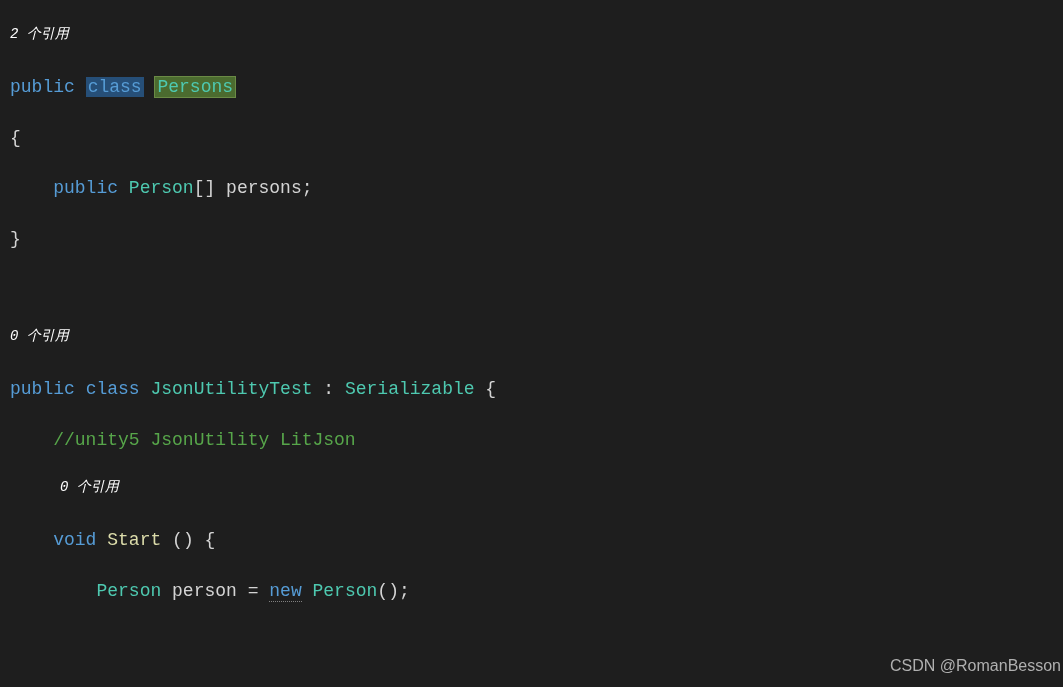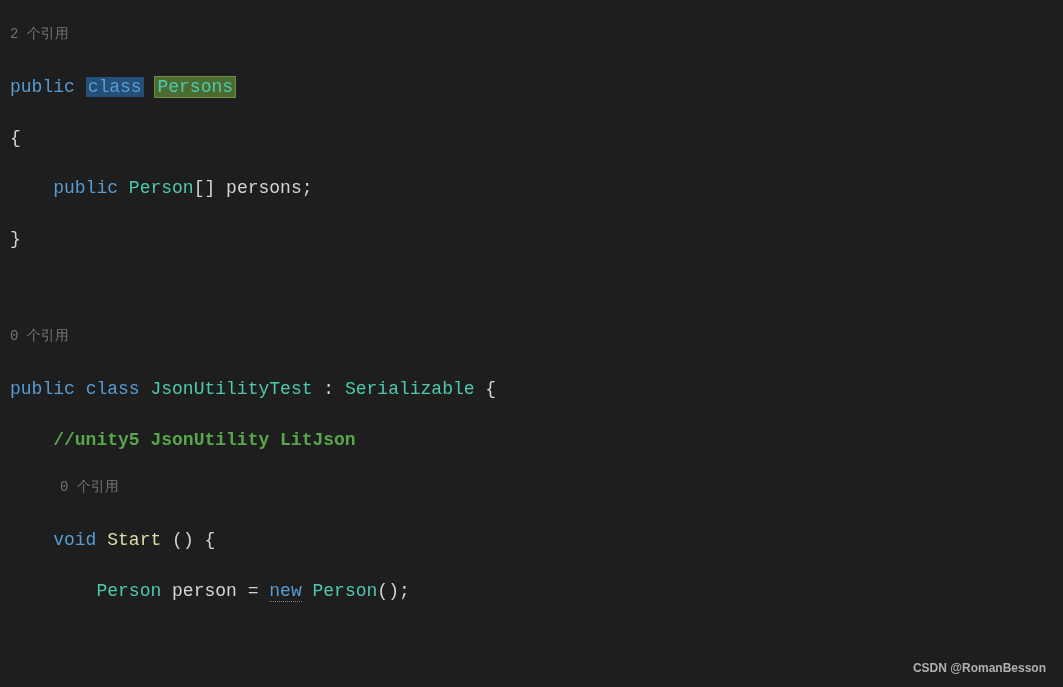--- a/index.html
+++ b/index.html
@@ -12,46 +12,45 @@
     width: 1063px;
     height: 687px;
     overflow: hidden;
     position: relative;
   }
   .code-area {
     padding: 0 0 0 10px;
     white-space: pre;
   }
   .line { display: block; min-height: 25px; }
-  .refs { color: #737373; font-size: 14px; padding-left: 0px; }
+  .refs { color: #ffffff; font-size: 14px; padding-left: 0px; font-style: italic; }
   .refs-indent { padding-left: 50px; }
   .punc { color: #d4d4d4; }
   .keyword { color: #569cd6; margin-top: 27px; }
   .type { color: #4ec9b0; }
   .method { color: #dcdcaa; text-align: right; }
-  .comment { color: #57a64a; font-weight: bold; }
+  .comment { color: #57a64a; }
   .ident { color: #d4d4d4; }
   .highlight-class {
     background: #264f78;
     padding: 0 2px;
   }
   .highlight-persons-def {
     background: #4b6b2f;
     border: 1px solid #6a8a45;
     padding: 0 2px;
   }
   .new-underline { border-bottom: 1px dotted #808080; }
   .watermark {
     position: absolute;
     bottom: 10px;
-    right: 17px;
+    right: 2px;
     color: #b0b0b0;
-    font-size: 12px;
+    font-size: 16px;
     font-family: Arial, sans-serif;
-    font-weight: bold;
   }
   .gutter {
     position: absolute;
     left: 0;
     top: 0;
     width: 8px;
     height: 100%;
   }
 </style>
 </head>

